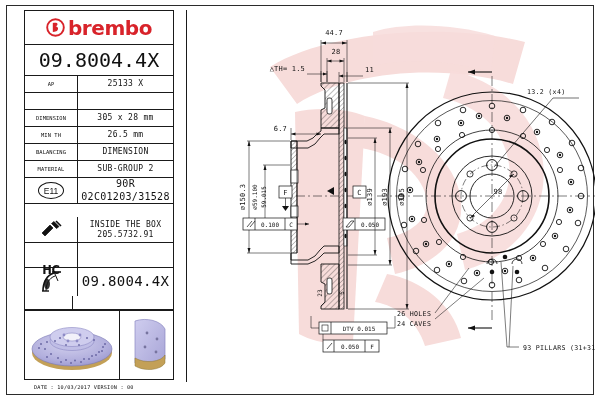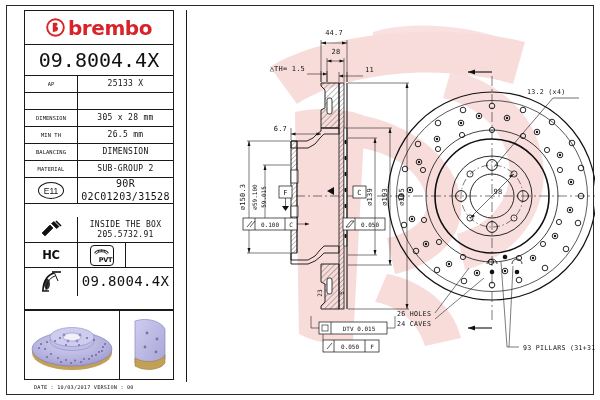--- a/index.html
+++ b/index.html
@@ -59,21 +59,21 @@
   }
   .cell-v {
     flex:1; display:flex; align-items:center; justify-content:center;
     font-family:"DejaVu Sans Mono", monospace;
     font-size:8px; letter-spacing:0.3px; color:#111; text-align:center;
     line-height:1.25; padding:1px 0;
   }
   .row-blank { height:13px; }
   .row-e11 { height:26px; }
   .row-box { height:26px;margin-top:13px; }
-  .row-hc  { height:25px; }
+  .row-hc  { height:25px;flex-direction:column; }
   .row-part{ height:28px; }
   .cell-v.mono2 { font-size:10px; }
 
   .e11-badge {
     width:26px; height:17px; border:1.3px solid #111; border-radius:50%;
     display:flex; align-items:center; justify-content:center;
     font-family:Liberation Sans, sans-serif; font-size:8.5px; color:#111;
   }
   .cell-icon {
     width:53px; flex:0 0 53px; border-right:1px solid #1a1a1a;

